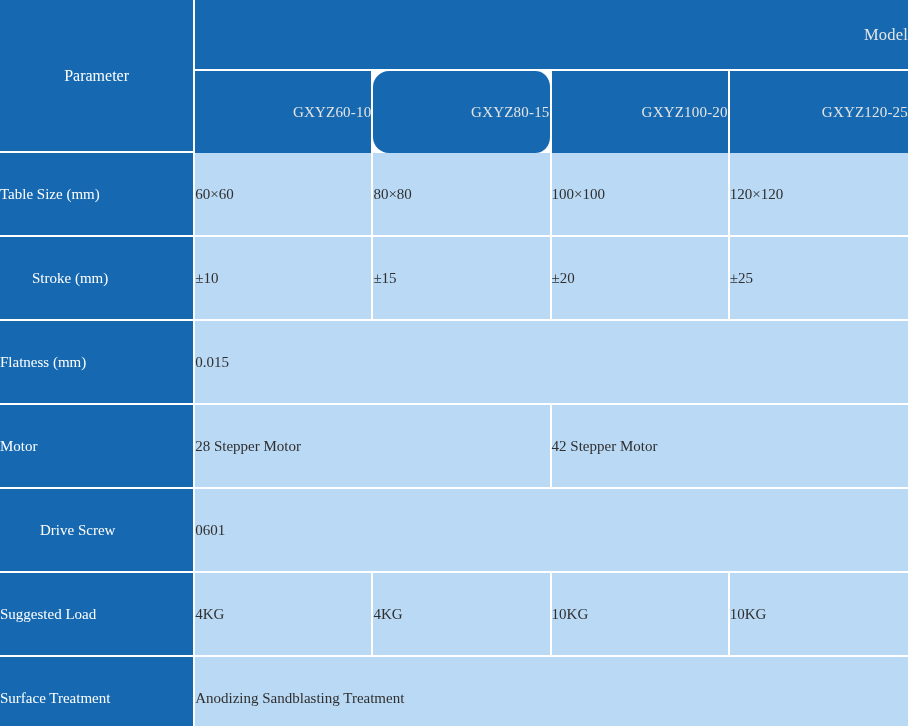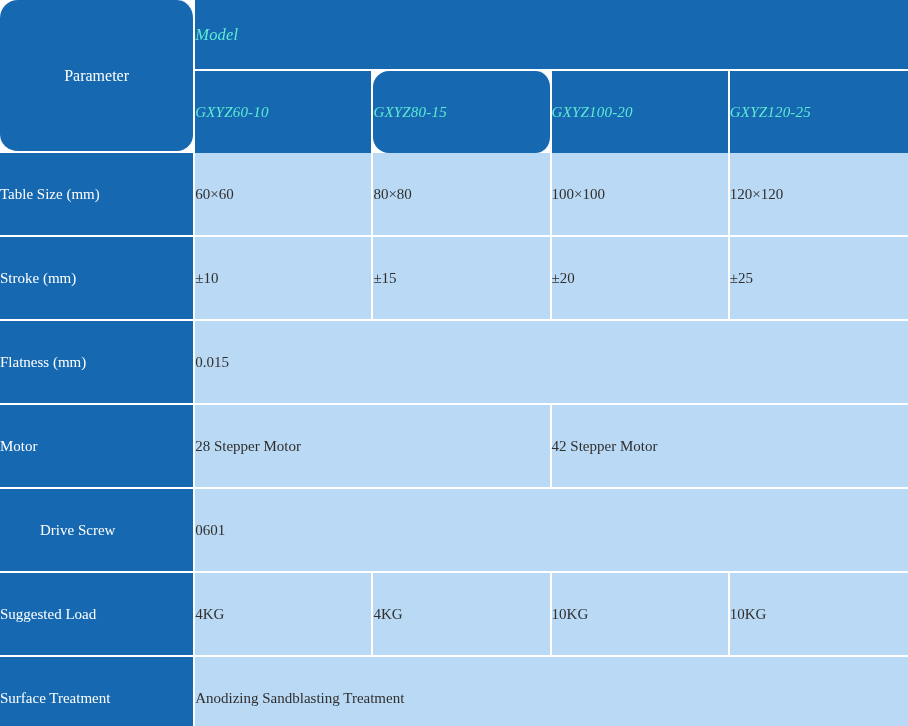--- a/index.html
+++ b/index.html
@@ -35,26 +35,25 @@
   table.spec-table tr > *:last-child {
     border-right: none;
   }
   table.spec-table tr:last-child > * {
     border-bottom: none;
   }
 
   
   .hd {
     background: #1669b0;
-    color: #5eead4;
-    text-align: left;
+    color: #e5e5e5;
+    text-align: right;
     font-weight: bold;
     font-size: 16px;
     letter-spacing: 0.2px;
-    font-style: italic;
   }
   .hd-model {
     font-size: 16.5px;
   }
   .hd-sub {
     font-size: 15px;
   }
 
   
   .param {
@@ -63,21 +62,20 @@
     text-align: left;
     padding-left: 14px;
     font-size: 15px;
   }
   .param-head {
     background: #1669b0;
     color: #ffffff;
     text-align: center;
     font-weight: bold;
     font-size: 16px;
-    border-radius: 18px;
   }
 
   
   .val {
     background: #bad9f4;
     color: #2f2f2f;
     font-size: 15px;
   }
 
   
@@ -111,21 +109,21 @@
 
     <tr>
       <td class="param" style="height:82px;">Table Size (mm)</td>
       <td class="val">60×60</td>
       <td class="val">80×80</td>
       <td class="val">100×100</td>
       <td class="val">120×120</td>
     </tr>
 
     <tr>
-      <td class="param" style="height:82px;">Stroke (mm)</td>
+      <td class="param" style="height:82px;padding-left:32px;">Stroke (mm)</td>
       <td class="val">±10</td>
       <td class="val">±15</td>
       <td class="val">±20</td>
       <td class="val">±25</td>
     </tr>
 
     <tr>
       <td class="param" style="height:82px;">Flatness (mm)</td>
       <td class="val" colspan="4">0.015</td>
     </tr>

